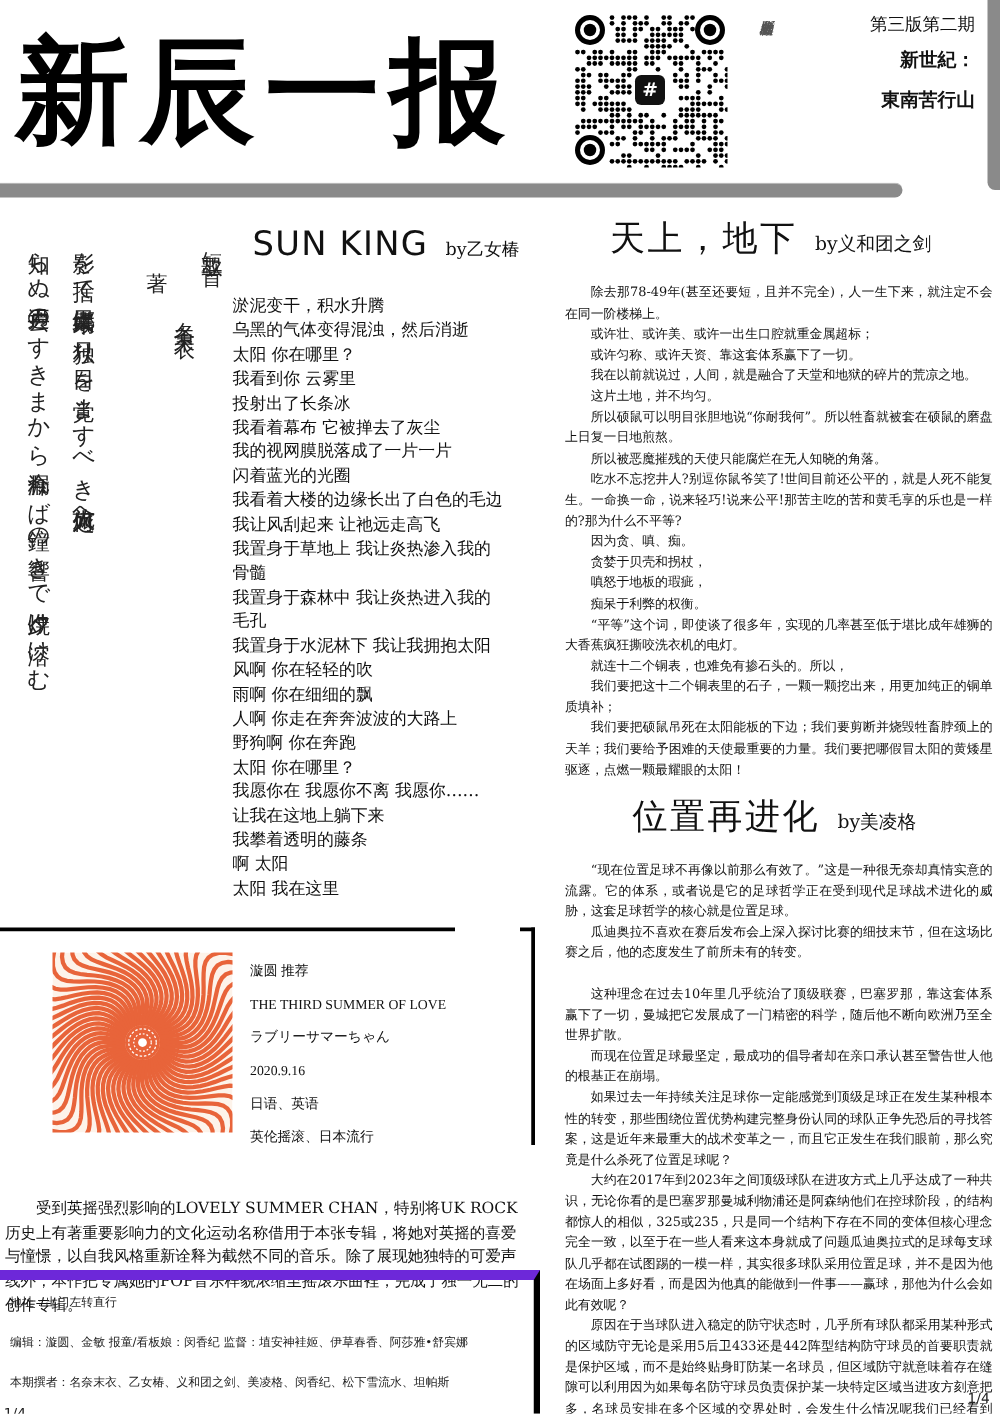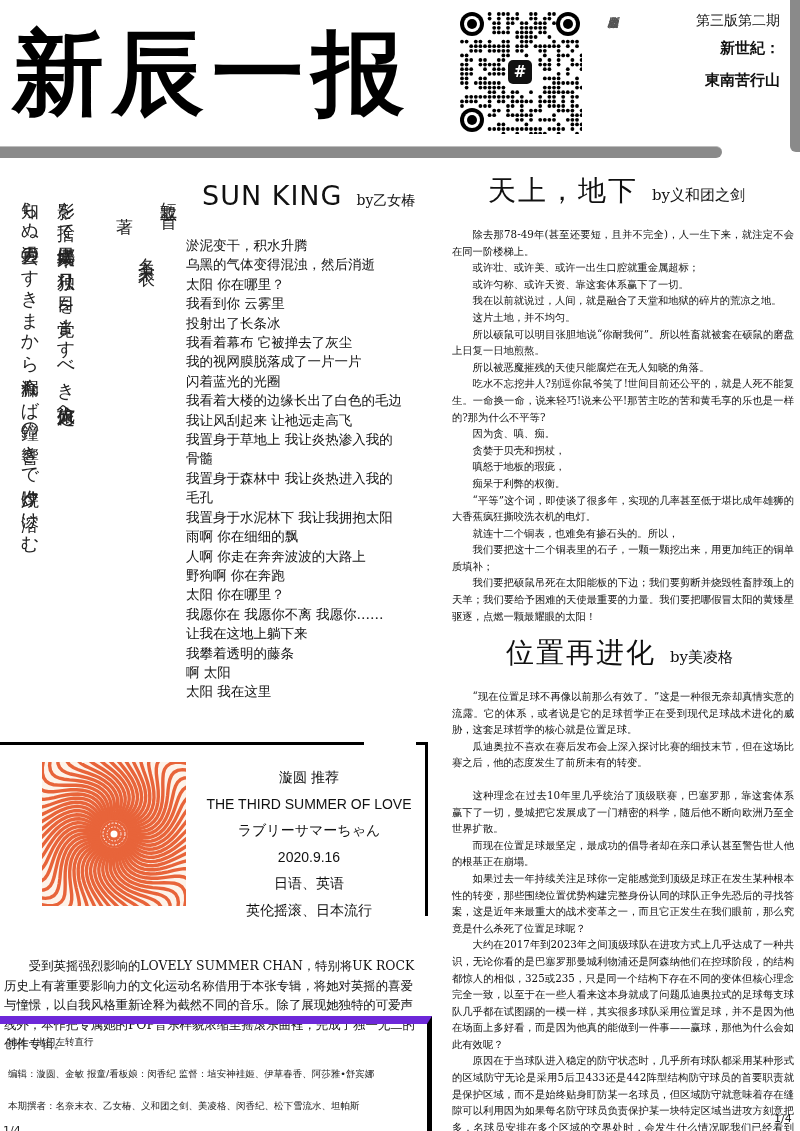--- a/index.html
+++ b/index.html
@@ -81,22 +81,22 @@
   .article p.gap { margin-top: 16px; }
 
   
   .album-top-line { position: absolute; left: 0; top: 742px; width: 364px; height: 3px; background: #000; }
   .album-right-line-top { position: absolute; left: 416px; top: 742px; width: 12px; height: 3px; background:#000; }
   .album-right-line { position: absolute; left: 425px; top: 742px; width: 3px; height: 174px; background: #000; }
   .album-cover {
     position: absolute; left: 42px; top: 762px; width: 144px; height: 144px; overflow: hidden;
   }
   .album-info {
-    position: absolute; left: 200px; top: 764px; width: 218px; text-align: center;
-    font-family: Liberation Sans, sans-serif; font-size: 14px; line-height: 26.5px; color: #111;
+    position: absolute; left: 200px; top: 764px; width: 218px; text-align: left;
+    font-family: Liberation Serif, serif; font-size: 11px; line-height: 26.5px; color: #111;
   }
   .album-desc {
     position: absolute; left: 4px; top: 924px; width: 420px;
     font-family: "DejaVu Serif", serif; font-size: 12.4px; line-height: 19.5px; color: #111;
   }
   .album-desc p { text-indent: 2em; margin-top: 32px; }
 
   
   .info-box {
     position: absolute; left: 0; top: 1016px; width: 432px; height: 115px;
@@ -486,20 +486,21 @@
     <div>我看着幕布  它被掸去了灰尘</div>
     <div>我的视网膜脱落成了一片一片</div>
     <div>闪着蓝光的光圈</div>
     <div>我看着大楼的边缘长出了白色的毛边</div>
     <div>我让风刮起来  让祂远走高飞</div>
     <div>我置身于草地上  我让炎热渗入我的</div>
     <div>骨髓</div>
     <div>我置身于森林中  我让炎热进入我的</div>
     <div>毛孔</div>
     <div>我置身于水泥林下  我让我拥抱太阳</div>
+    <div>风啊  你在轻轻的吹</div>
     <div>雨啊  你在细细的飘</div>
     <div>人啊  你走在奔奔波波的大路上</div>
     <div>野狗啊  你在奔跑</div>
     <div>太阳  你在哪里？</div>
     <div>我愿你在  我愿你不离  我愿你……</div>
     <div>让我在这地上躺下来</div>
     <div>我攀着透明的藤条</div>
     <div>啊  太阳</div>
     <div>太阳  我在这里</div>
   </div>

